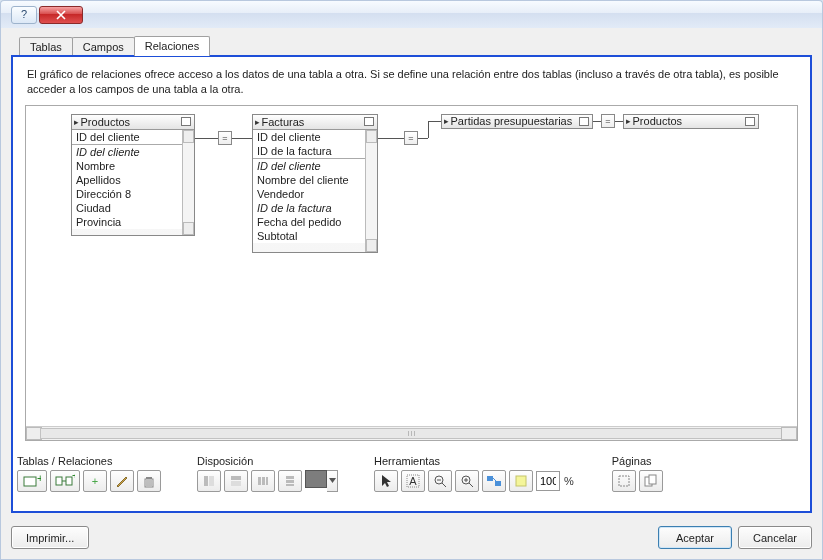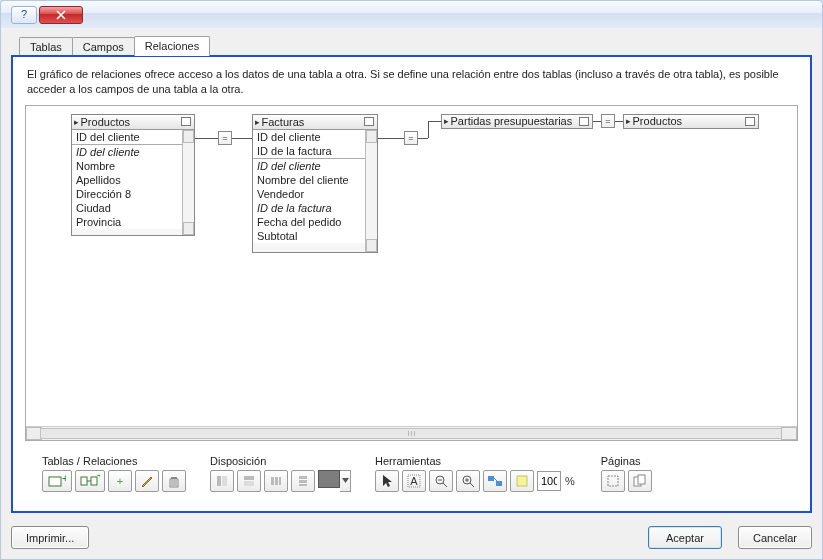--- a/index.html
+++ b/index.html
@@ -55,21 +55,21 @@
   .tbl-mini .sq{width:10px;height:9px;border:1px solid #777;background:#fff;margin-left:4px}
 
   .rel-box{position:absolute;width:14px;height:14px;border:1px solid #888;background:linear-gradient(180deg,#fff,#eee);font-size:9px;display:flex;align-items:center;justify-content:center;color:#333;}
   .rel-line{position:absolute;height:1px;background:#555;}
   .rel-vline{position:absolute;width:1px;background:#555;}
 
   .note{position:absolute;background:#f6f7a3;border:1px solid #c4c46a;padding:6px 8px;width:150px;}
   .note .sq{position:absolute;right:3px;top:3px;width:8px;height:8px;border:1px solid #777}
 
   
-  .toolbars{display:flex;gap:24px;padding:8px 12px 0 29px;}
+  .toolbars{display:flex;gap:36px;padding:8px 12px 0 4px;}
   .tg-label{color:#222;font-size:11px;margin-bottom:3px;}
   .tg-row{display:flex;gap:3px;align-items:center}
   .tbtn{width:24px;height:22px;border:1px solid #9a9a9a;background:linear-gradient(180deg,#fefefe,#ececec);display:flex;align-items:center;justify-content:center;border-radius:2px;cursor:pointer}
   .tbtn.wide{width:30px}
   .tbtn svg{display:block}
   .colorbox{width:22px;height:18px;background:#7d7d7d;border:1px solid #555}
   .colordrop{width:11px;height:22px;border:1px solid #9a9a9a;border-left:none;background:linear-gradient(180deg,#fefefe,#ececec);display:flex;align-items:center;justify-content:center}
   .zoom-field{width:24px;height:20px;border:1px solid #999;background:#fff;text-align:right;padding:2px 3px;font-size:11px}
   .pct{padding:0 2px 0 1px;color:#333}
 
@@ -328,16 +328,16 @@
               </svg>
             </div>
         </div>
       </div>
     </div>
   </div>
 
   <div class="bottom-row">
     <button class="btn">Imprimir...</button>
     <div style="flex:1"></div>
-    <button class="btn primary" style="margin-right:16px">Aceptar</button>
+    <button class="btn primary" style="margin-right:6px">Aceptar</button>
     <button class="btn">Cancelar</button>
   </div>
 </div>
 
 </body></html>

